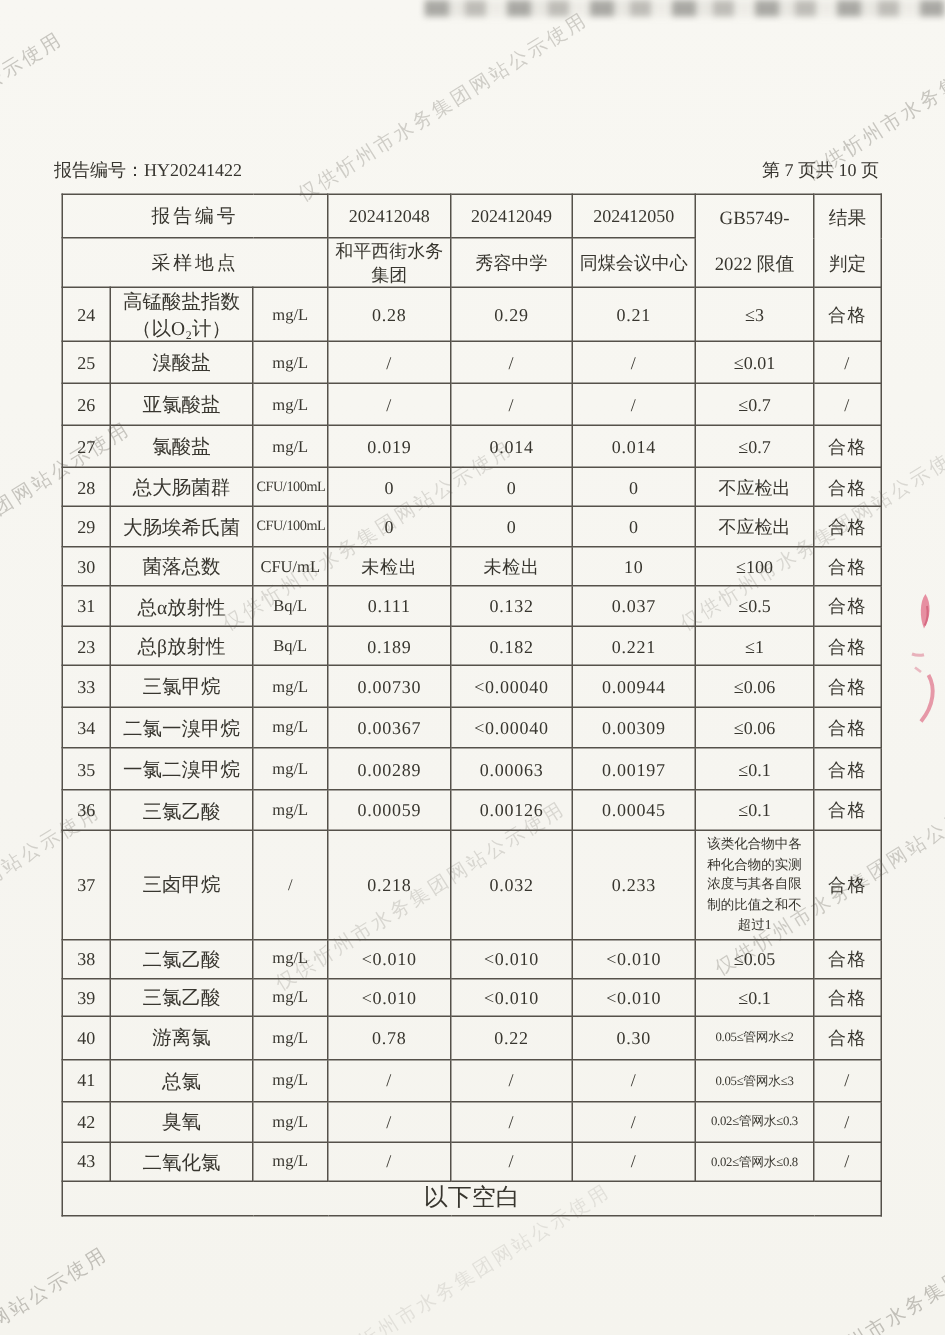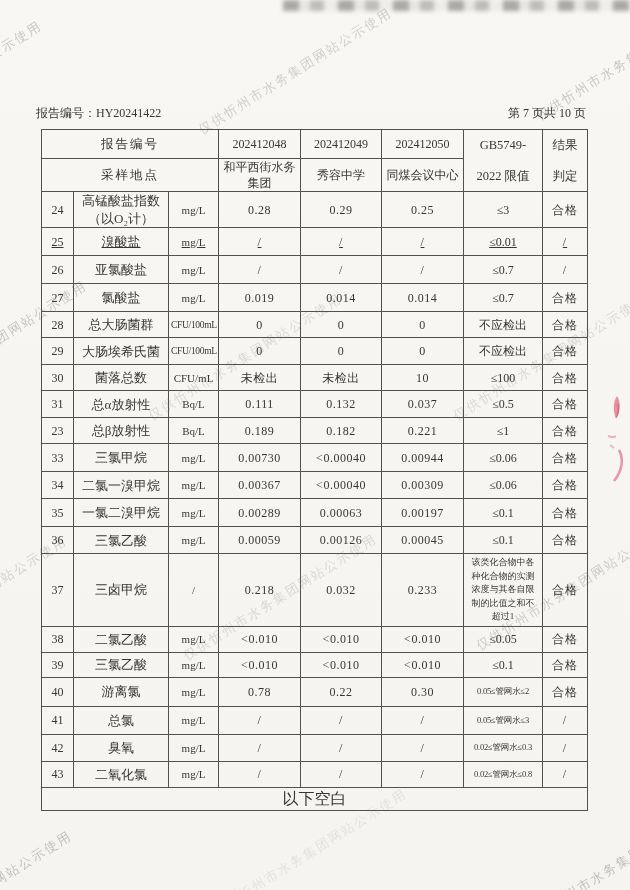--- a/index.html
+++ b/index.html
@@ -116,25 +116,25 @@
       </tr>
     </thead>
     <tbody id="rows-body">
         <tr style="height: 30px;">
           <td class="c-no">24</td>
           <td class="c-name">高锰酸盐指数
 （以O₂计）</td>
           <td class="c-unit">mg/L</td>
           <td class="c-val">0.28</td>
           <td class="c-val">0.29</td>
-          <td class="c-val">0.25</td>
+          <td class="c-val">0.21</td>
           <td class="c-limit">≤3</td>
           <td class="c-res">合格</td>
         </tr>
-        <tr style="height: 28px; text-decoration: underline;">
+        <tr style="height: 28px;">
           <td class="c-no">25</td>
           <td class="c-name">溴酸盐</td>
           <td class="c-unit">mg/L</td>
           <td class="c-val">/</td>
           <td class="c-val">/</td>
           <td class="c-val">/</td>
           <td class="c-limit">≤0.01</td>
           <td class="c-res">/</td>
         </tr>
         <tr style="height: 28px;">

